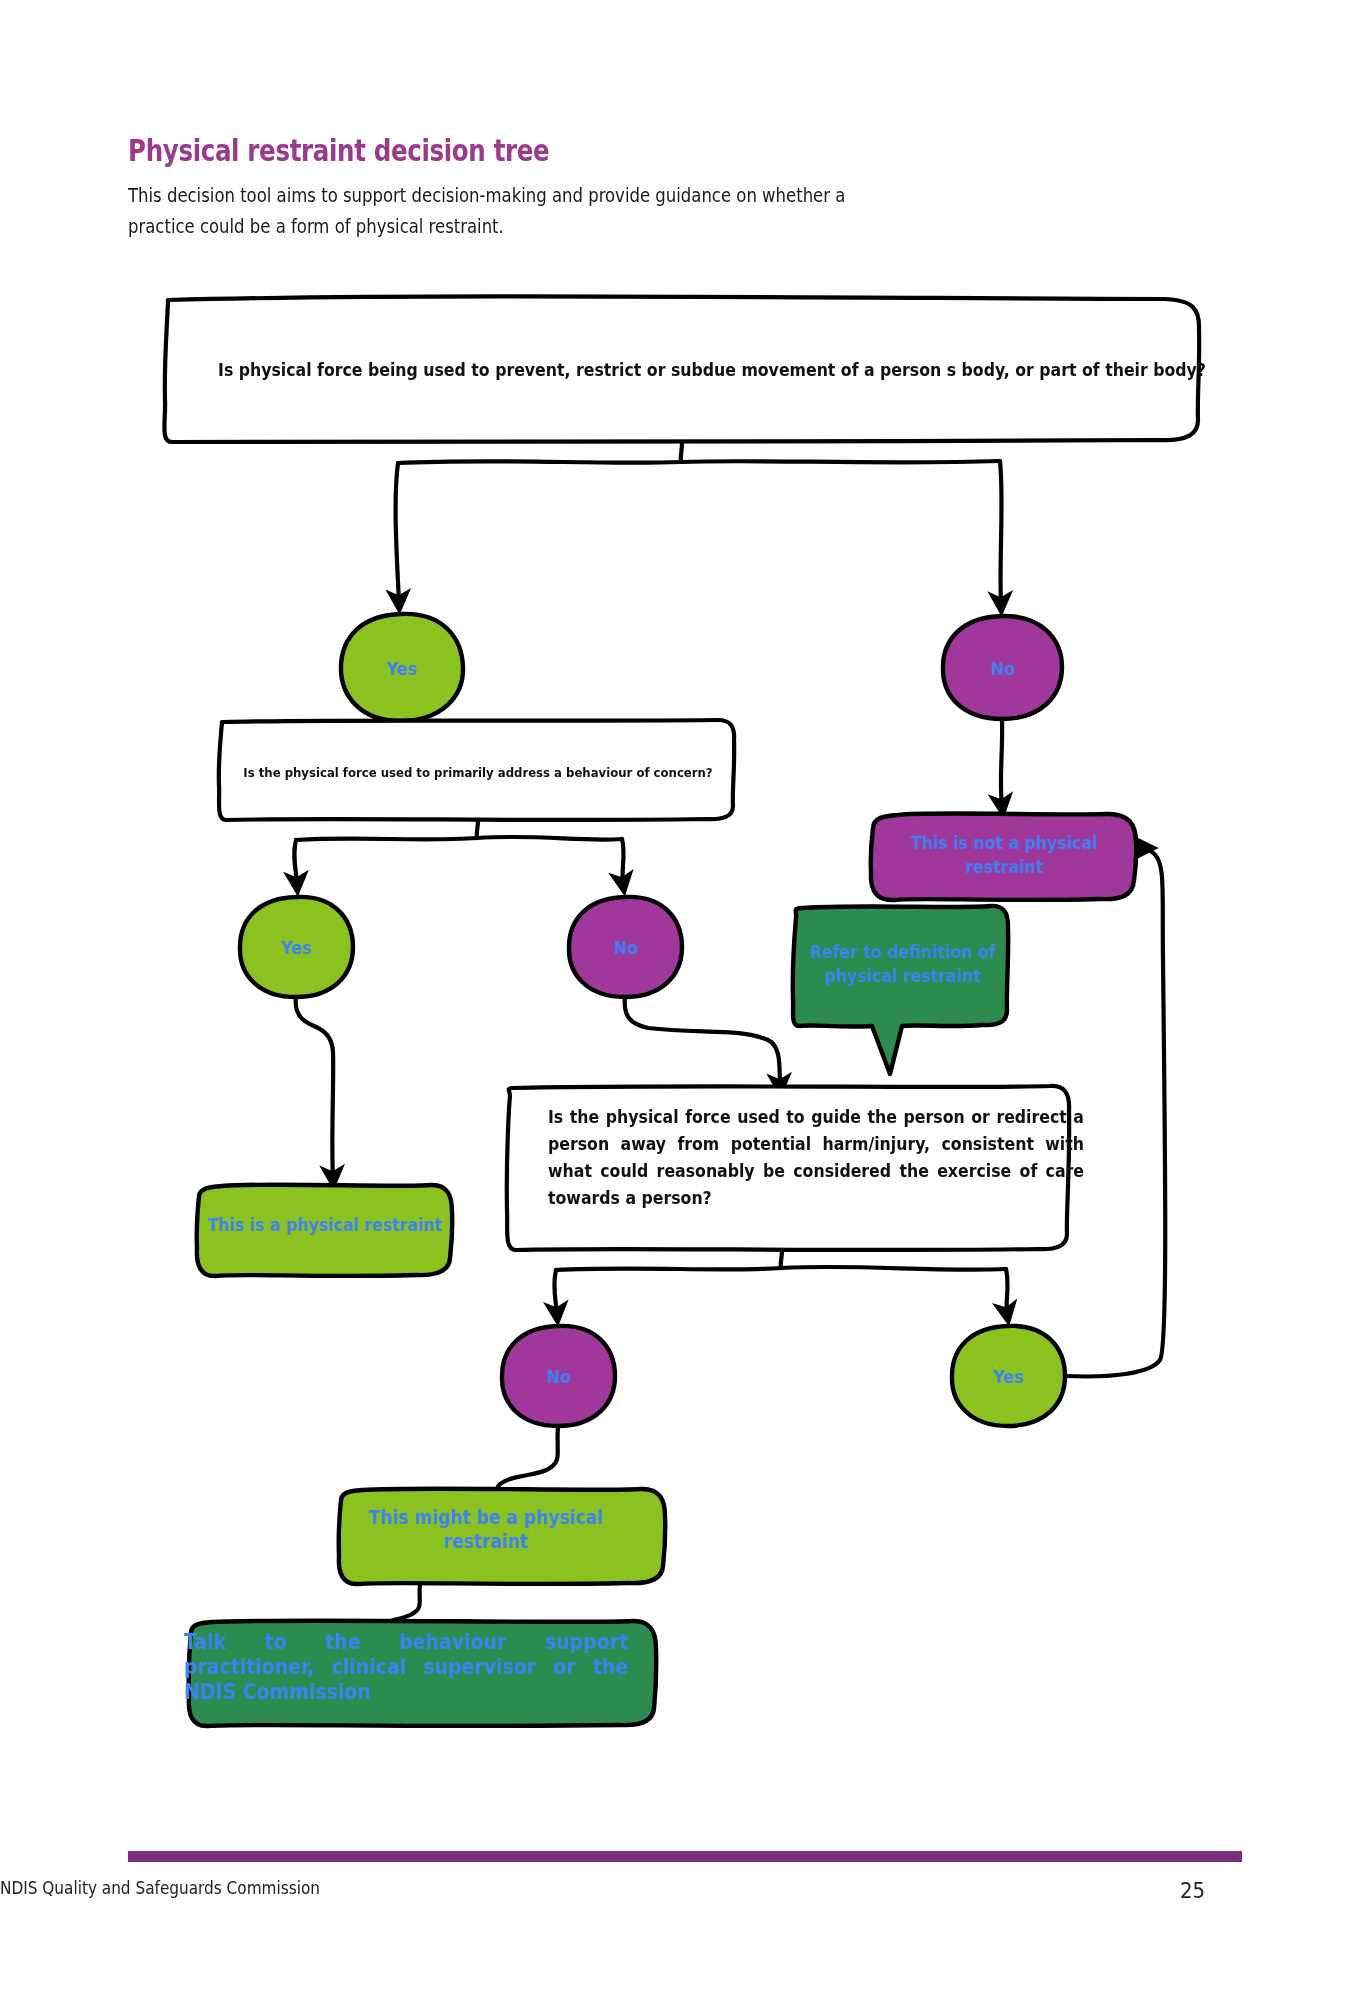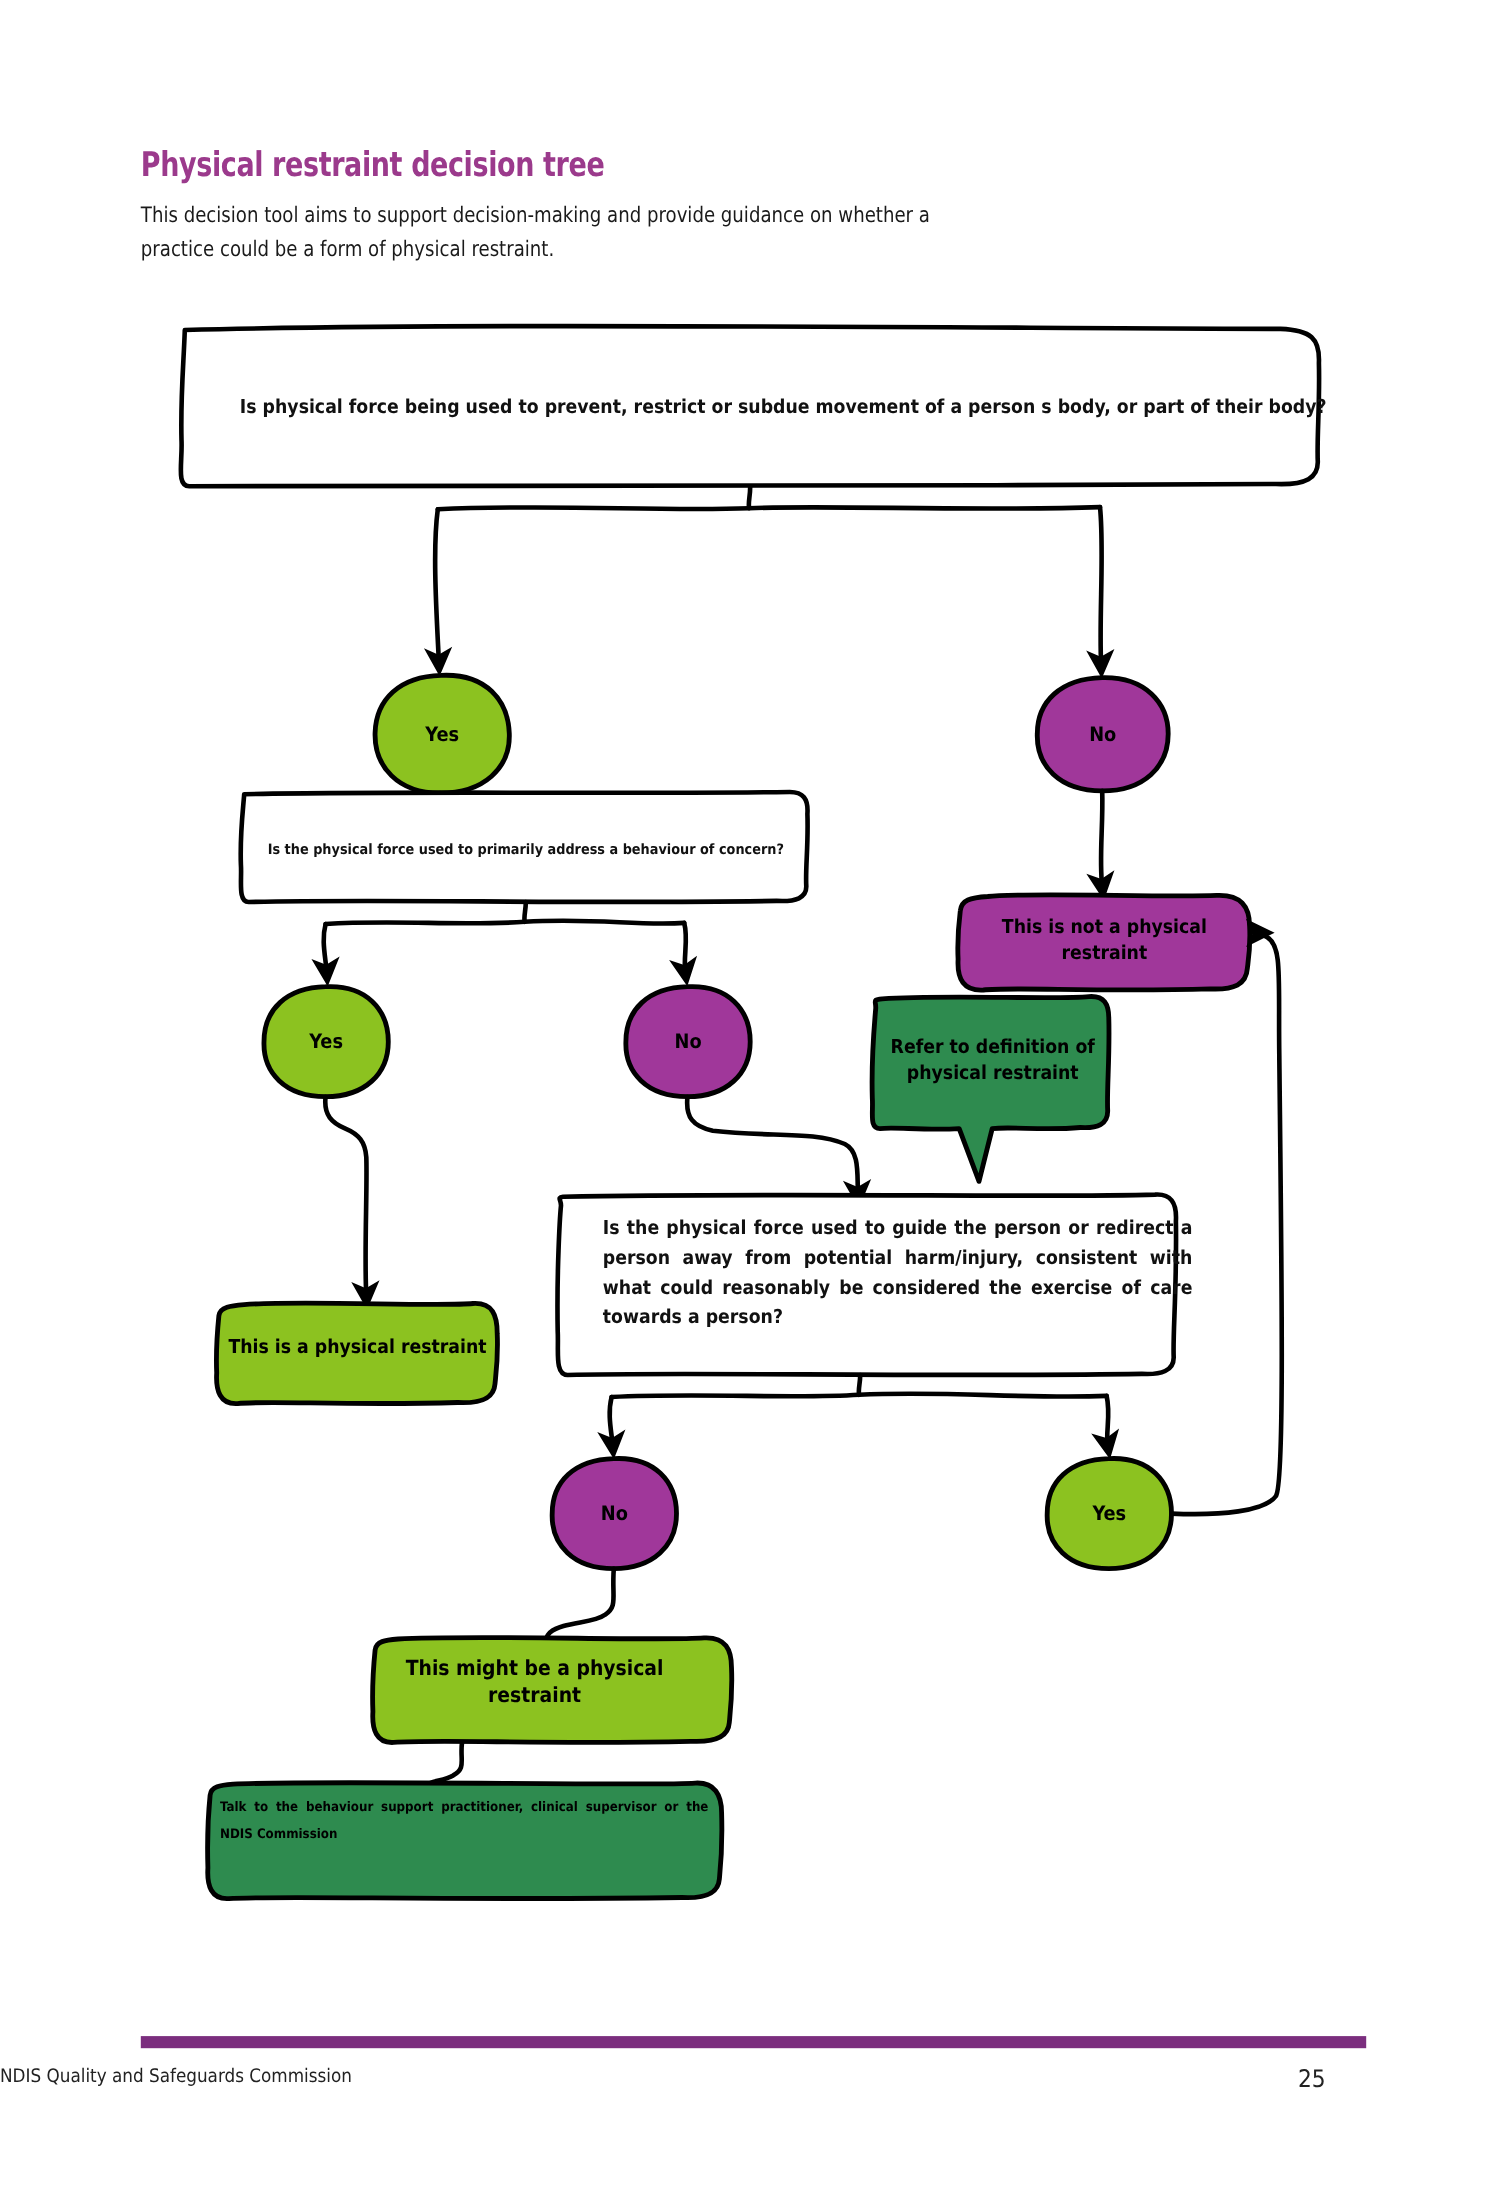--- a/index.html
+++ b/index.html
@@ -33,21 +33,21 @@
 
   
   .node-label {
     position:absolute;
     display:flex; align-items:center; justify-content:center;
     text-align:center; pointer-events:none;
     font-family:"DejaVu Sans Condensed","Liberation Sans", sans-serif;
     font-weight:bold;
   }
   .q-label { color:#111; }
-  .w-label { color:#000000; }
+  .w-label { color:#3b82f6; }
 
   
   .footer-bar {
     position:absolute; left:128px; top:1851px;
     width:1114px; height:11px; background:#7B2E7E;
   }
   .footer-text {
     position:absolute; left:0; top:1878px; width:1372px;
     text-align:left;
     font-family:"DejaVu Sans Condensed","Liberation Sans", sans-serif;
@@ -241,19 +241,19 @@
   <div class="node-label q-label" style="left:544px; top:1104px; width:544px; height:130px; font-size:17.5px; line-height:27px; text-align:justify; display:block; padding:0 4px;">Is the physical force used to guide the person or redirect a person away from potential harm/injury, consistent with what could reasonably be considered the exercise of care towards a person?</div>
 
   <div class="node-label w-label" style="left:502px; top:1361px; width:113px; height:30px; font-size:18px;">No</div>
 
   <div class="node-label w-label" style="left:952px; top:1361px; width:113px; height:30px; font-size:18px;">Yes</div>
 
   <div class="node-label w-label" style="left:205px; top:1192px; width:240px; height:66px; font-size:17.5px; line-height:24px;">This is a physical restraint</div>
 
   <div class="node-label w-label" style="left:331px; top:1496px; width:310px; height:66px; font-size:19px; line-height:24px;">This might be a physical restraint</div>
 
-  <div class="node-label w-label" style="left:200px; top:1630px; width:444px; height:92px; font-size:12px; line-height:25px; text-align:justify; display:block;">Talk to the behaviour support practitioner, clinical supervisor or the NDIS Commission</div>
+  <div class="node-label w-label" style="left:184px; top:1630px; width:444px; height:92px; font-size:21px; line-height:25px; text-align:justify; display:block;">Talk to the behaviour support practitioner, clinical supervisor or the NDIS Commission</div>
 
   <div class="footer-bar"></div>
   <div class="footer-text">NDIS Quality and Safeguards Commission</div>
   <div class="page-num">25</div>
 
 </div>
 
 </body></html>

